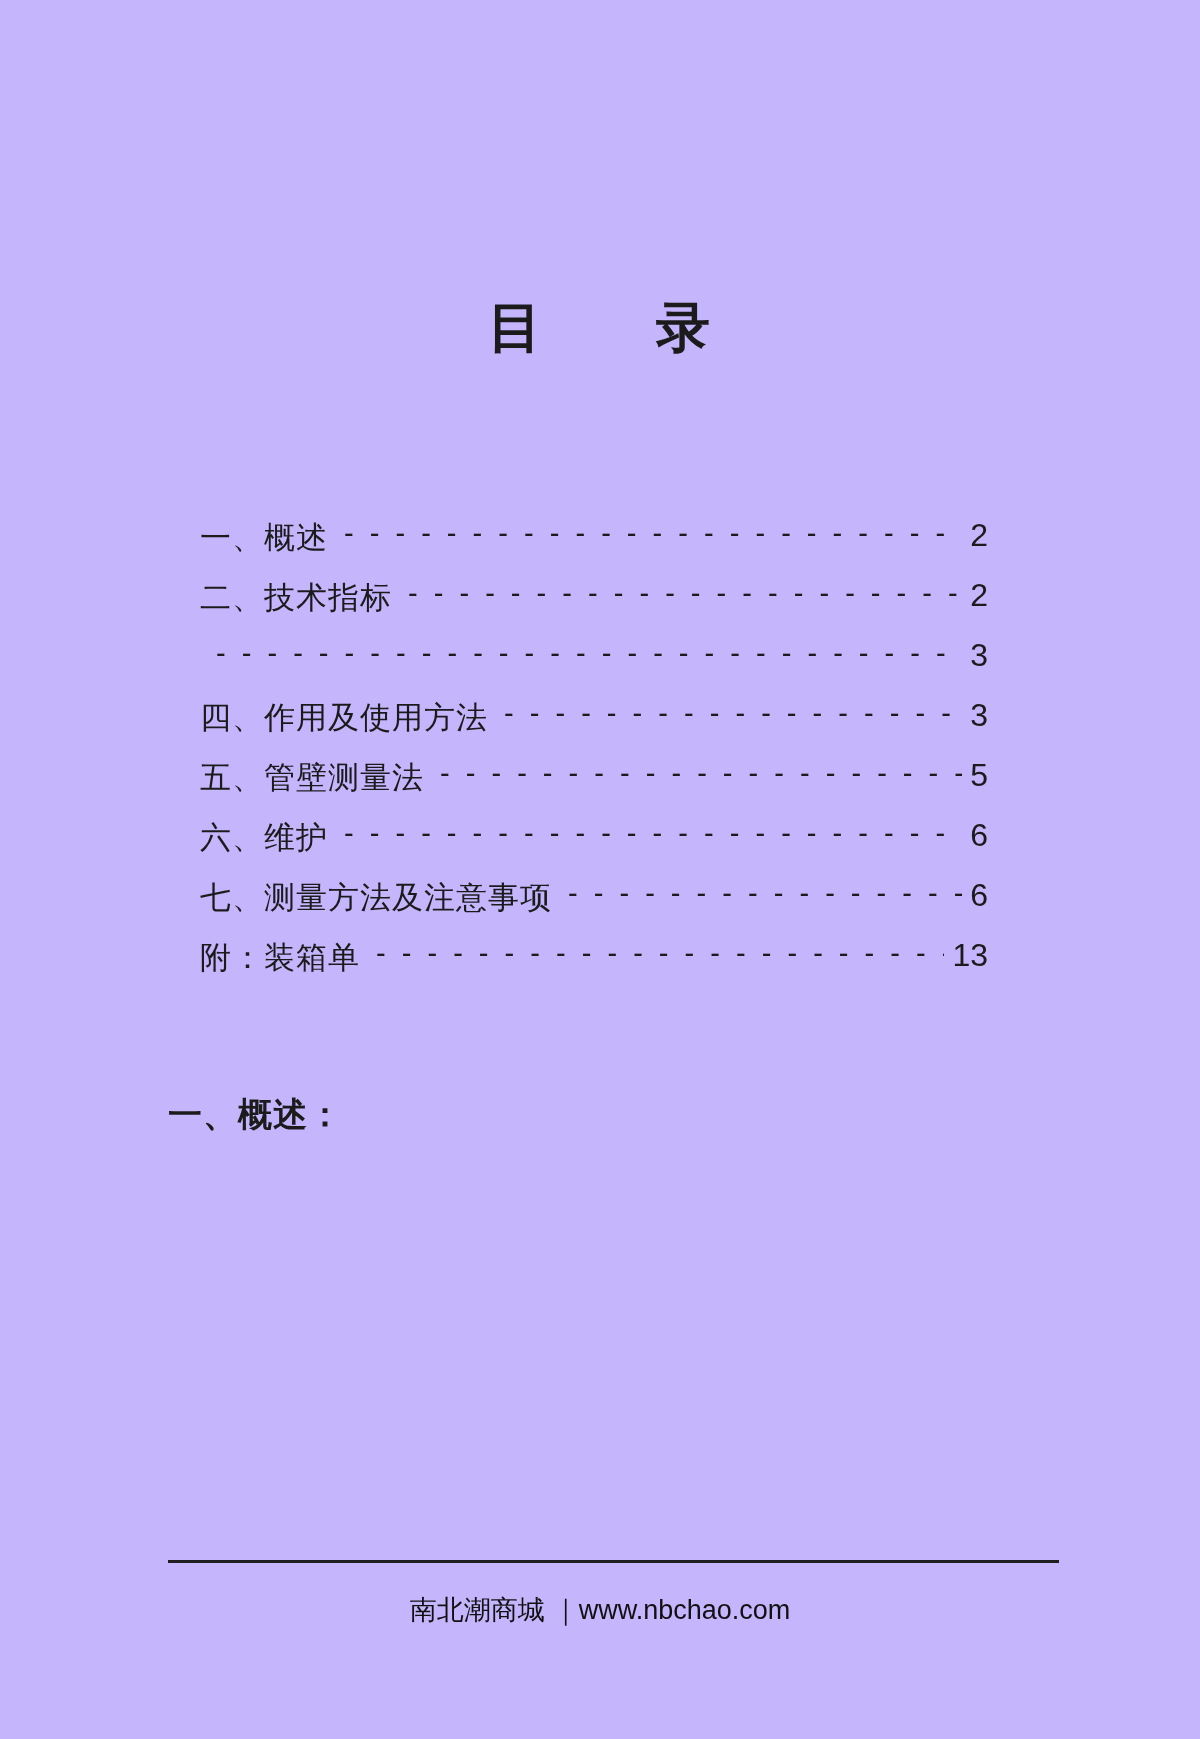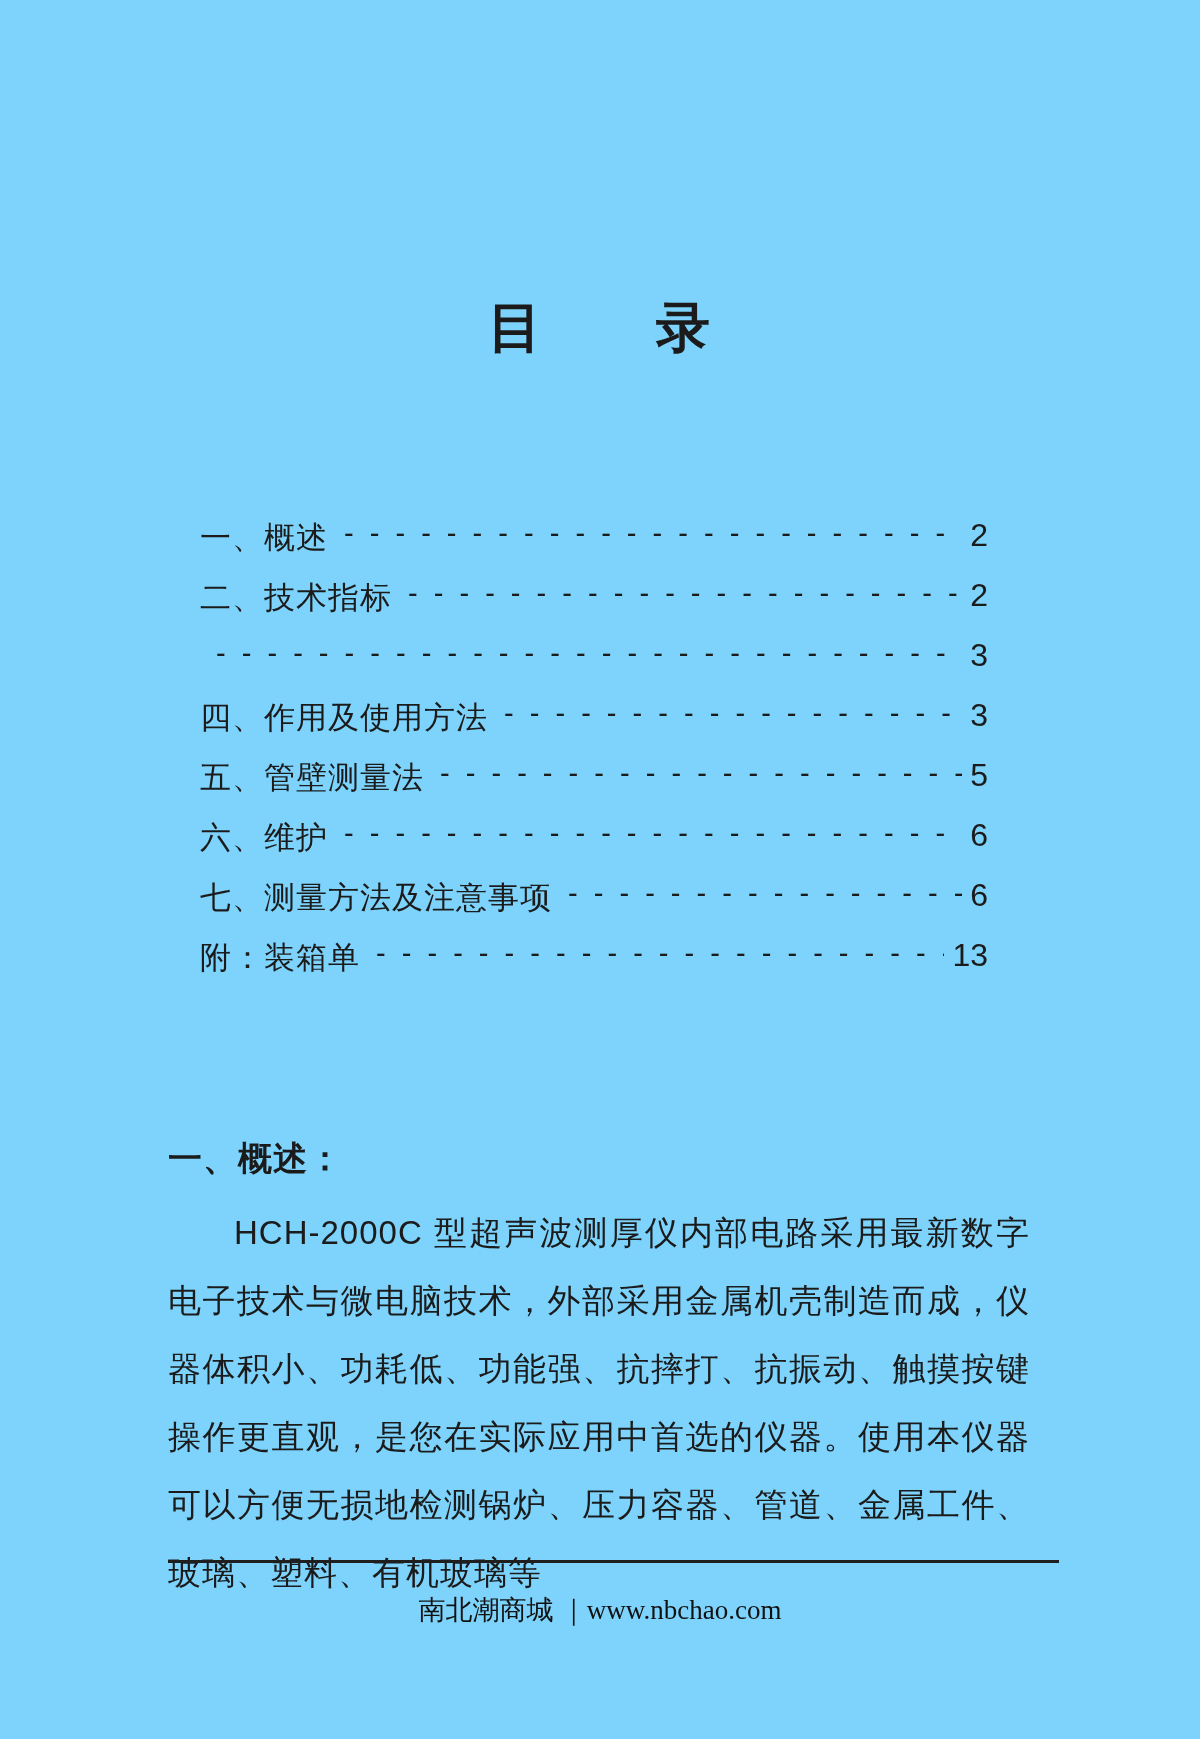--- a/index.html
+++ b/index.html
@@ -4,21 +4,21 @@
 <style>
   html, body {
     margin: 0;
     padding: 0;
     background: #ffffff;
   }
   .page {
     position: relative;
     width: 1200px;
     height: 1739px;
-    background: #7dd3fc;
+    background: #c4b5fd;
     color: #1b1b1b;
     font-family: "Liberation Sans", sans-serif;
     overflow: hidden;
   }
   .doc-title {
     position: absolute;
     top: 292px;
     left: 0;
     width: 100%;
     text-align: center;
@@ -51,21 +51,21 @@
     letter-spacing: 4px;
     font-size: 29px;
   }
   .toc-page {
     white-space: nowrap;
     flex: 0 0 auto;
     font-size: 32px;
   }
   .section-heading {
     position: absolute;
-    top: 1136px;
+    top: 1092px;
     left: 168px;
     font-size: 34px;
     font-weight: 700;
     letter-spacing: 1px;
   }
   .body-text {
     position: absolute;
     top: 1199px;
     left: 168px;
     width: 862px;
@@ -83,21 +83,21 @@
     width: 891px;
     height: 3px;
     background: #1f1f1f;
   }
   .footer-text {
     position: absolute;
     top: 1592px;
     left: 0;
     width: 100%;
     text-align: center;
-    font-family: Liberation Serif, serif;
+    font-family: Liberation Sans, sans-serif;
     font-size: 27px;
     color: #111111;
   }
 </style>
 </head>
 <body>
 
 <div class="page">
 
   <div class="doc-title">目　　录</div>
@@ -147,19 +147,18 @@
 
       <div class="toc-row">
         <span class="toc-label">附：装箱单</span>
         <span class="toc-leader">- - - - - - - - - - - - - - - - - - - - - - - - - - - - - - - - - - - - - - - - - - - - - - - - - - - - - - - - - - - -</span>
         <span class="toc-page">13</span>
       </div>
     </div>
 
   <div class="section-heading">一、概述：</div>
 
-  <div class="body-text">HCH-2000C 型超声波测厚仪内部电路采用最新数字电子技术与微电脑技术，外部采用金属机壳制造而成，仪器体积小、功耗低、功能强、抗摔打、抗振动、触摸按键操作更直观，是您在实际应用中首选的仪器。使用本仪器可以方便无损地检测锅炉、压力容器、管道、金属工件、玻璃、塑料、有机玻璃等</div>
 
   <div class="footer-rule"></div>
 
   <div class="footer-text">南北潮商城 ｜www.nbchao.com</div>
 
 </div>
 
 </body></html>

